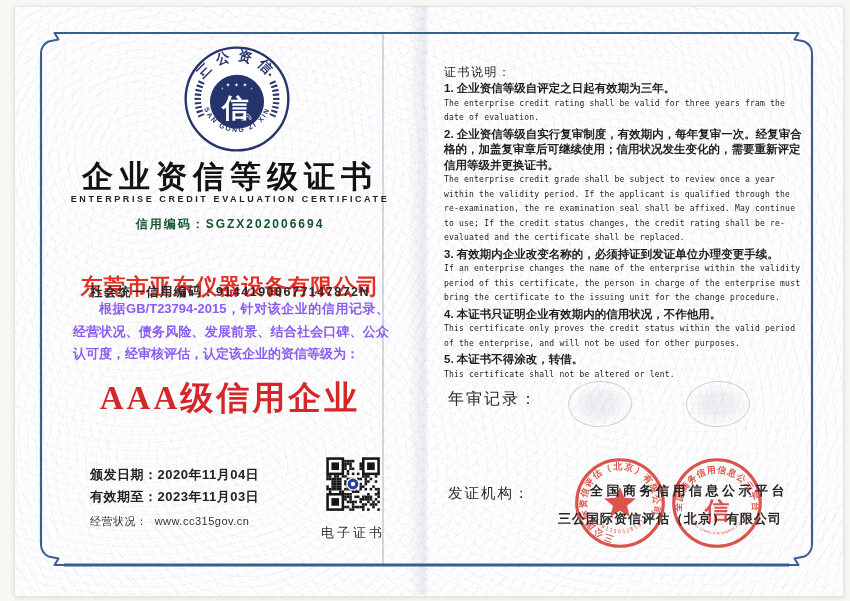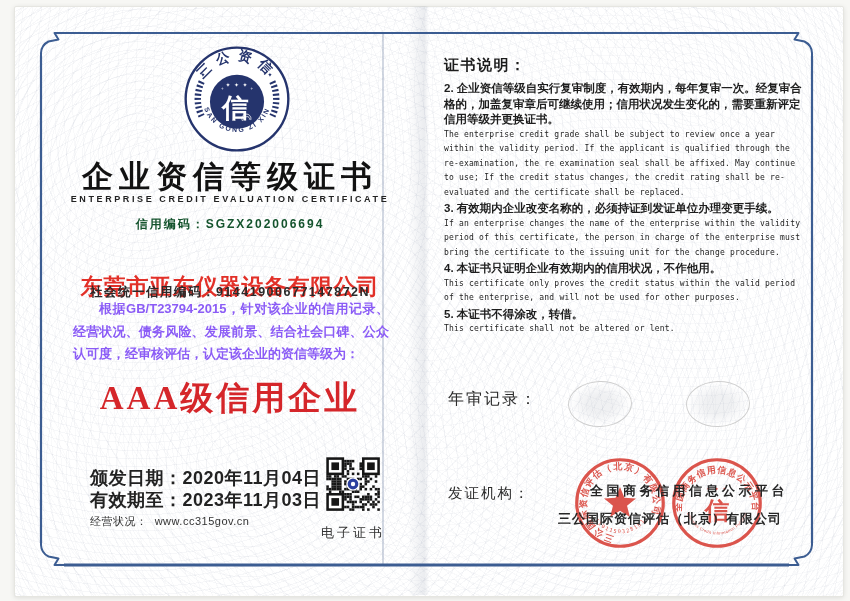--- a/index.html
+++ b/index.html
@@ -24,25 +24,25 @@
   .mono{font-family:"DejaVu Sans Mono",monospace;}
 
   .title{top:124px;font-size:31px;font-weight:bold;letter-spacing:6px;color:#121212;}
   .subtitle{top:162px;font-size:9px;font-weight:bold;letter-spacing:2.6px;color:#222;}
   .codeline{top:184px;font-size:12px;font-weight:bold;letter-spacing:2px;color:#14532d;}
   .company{top:204px;font-size:22px;font-weight:bold;letter-spacing:1px;color:#e23028;margin-top:36px;}
   .social{top:252px;font-size:12.5px;font-weight:bold;letter-spacing:1.5px;color:#2a2a2a;}
   .statement{top:266px;left:33px;width:316px;font-size:13px;font-weight:600;line-height:22.5px;
     color:#8b5cf6;text-indent:2em;text-align:justify;}
   .rating{top:344px;font-size:33px;font-weight:bold;letter-spacing:3px;color:#d5262a;}
-  .dateline{left:50px;font-size:18px;font-weight:bold;color:#222;letter-spacing:.5px;}
+  .dateline{left:50px;font-size:13px;font-weight:bold;color:#222;letter-spacing:.5px;}
   .queryline{left:50px;font-size:11px;font-weight:500;color:#333;letter-spacing:.5px;}
   .qr-caption{top:492px;left:277px;width:72px;text-align:center;font-size:13px;letter-spacing:3px;color:#333;}
 
-  .r-heading{left:4px;top:24px;font-size:15px;font-weight:bold;letter-spacing:1.5px;color:#1c1c1c;}
+  .r-heading{left:4px;top:32px;font-size:12px;font-weight:normal;letter-spacing:1.5px;color:#1c1c1c;}
   .terms{left:4px;top:48px;width:364px;}
   .term-zh{font-size:11.5px;font-weight:bold;color:#1d1d1d;line-height:15.5px;margin-top:1px;}
   .term-en{font-size:8px;color:#222;line-height:14.5px;letter-spacing:.2px;}
   .annual{left:8px;top:357px;font-size:16px;letter-spacing:2px;color:#2b2b2b;}
   .oval{position:absolute;width:62px;height:44px;border:1px solid #cfcfcf;border-radius:50%;
     background:radial-gradient(ellipse at center, rgba(170,175,185,.18) 0 30%, transparent 70%);transform:rotate(-2deg);}
   .issuer-label{left:8px;top:452px;font-size:14.5px;letter-spacing:2px;color:#2b2b2b;}
   .issuer1{left:150px;top:450px;font-size:13px;font-weight:600;letter-spacing:3.5px;color:#262626;z-index:3;}
   .issuer2{left:118px;top:478px;font-size:13px;font-weight:600;letter-spacing:1px;color:#262626;z-index:3;}
   .stamp{position:absolute;width:94px;height:94px;z-index:2;opacity:.9;}
@@ -285,20 +285,24 @@
       </svg>
     <div class="abs qr-caption serif">电子证书</div>
   </div>
 
   <div class="page page-right">
 
     <div class="abs r-heading">证书说明：</div>
 
     <div class="abs terms">
       <div class="term">
+        <div class="term-zh">1. 企业资信等级自评定之日起有效期为三年。</div>
+        <div class="term-en mono">The enterprise credit rating shall be valid for three years fram the date of evaluation.</div>
+      </div>
+      <div class="term">
         <div class="term-zh">2. 企业资信等级自实行复审制度，有效期内，每年复审一次。经复审合格的，加盖复审章后可继续使用；信用状况发生变化的，需要重新评定信用等级并更换证书。</div>
         <div class="term-en mono">The enterprise credit grade shall be subject to review once a year within the validity period. If the applicant is qualified through the re-examination, the re examination seal shall be affixed. May continue to use; If the credit status changes, the credit rating shall be re-evaluated and the certificate shall be replaced.</div>
       </div>
       <div class="term">
         <div class="term-zh">3. 有效期内企业改变名称的，必须持证到发证单位办理变更手续。</div>
         <div class="term-en mono">If an enterprise changes the name of the enterprise within the validity period of this certificate, the person in charge of the enterprise must bring the certificate to the issuing unit for the change procedure.</div>
       </div>
       <div class="term">
         <div class="term-zh">4. 本证书只证明企业有效期内的信用状况，不作他用。</div>
         <div class="term-en mono">This certificate only proves the credit status within the valid period of the enterprise, and will not be used for other purposes.</div>

